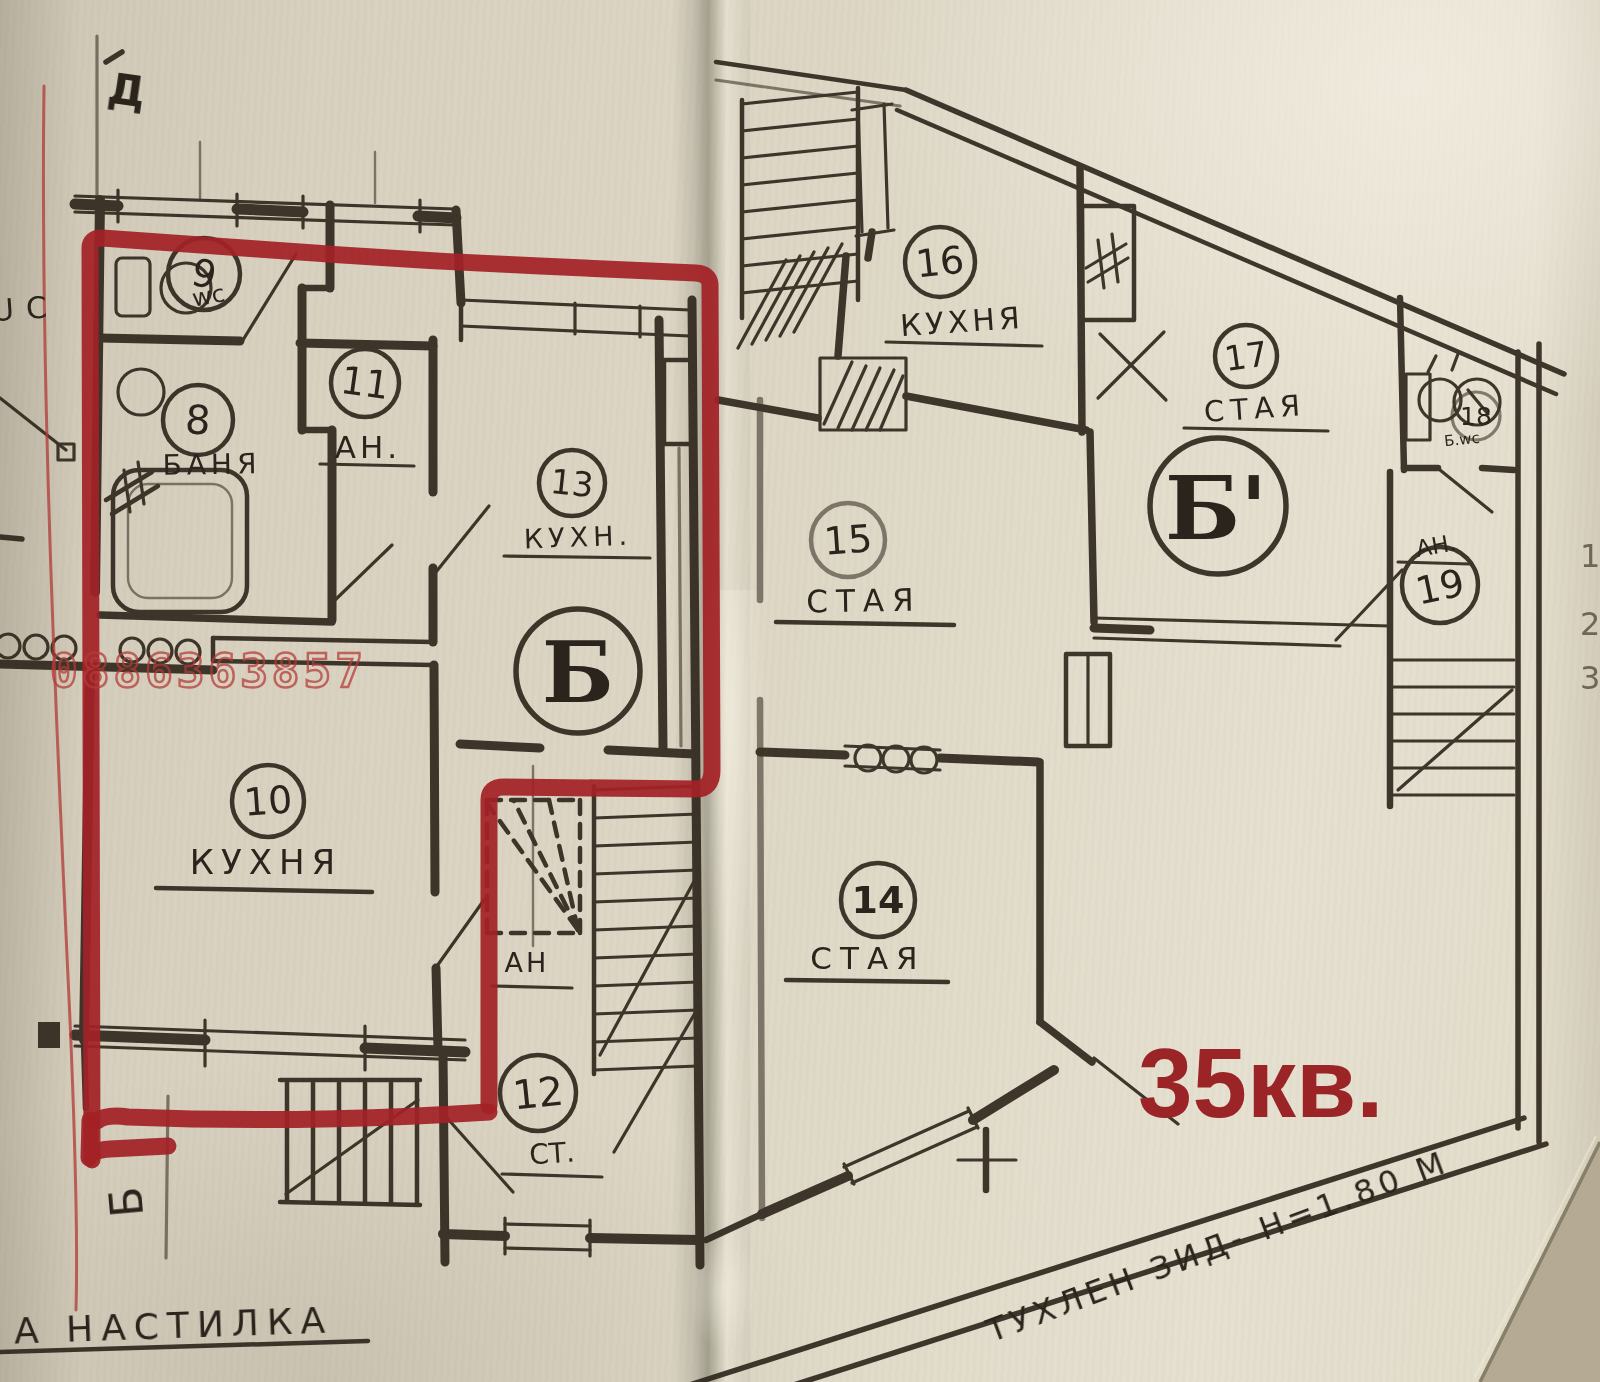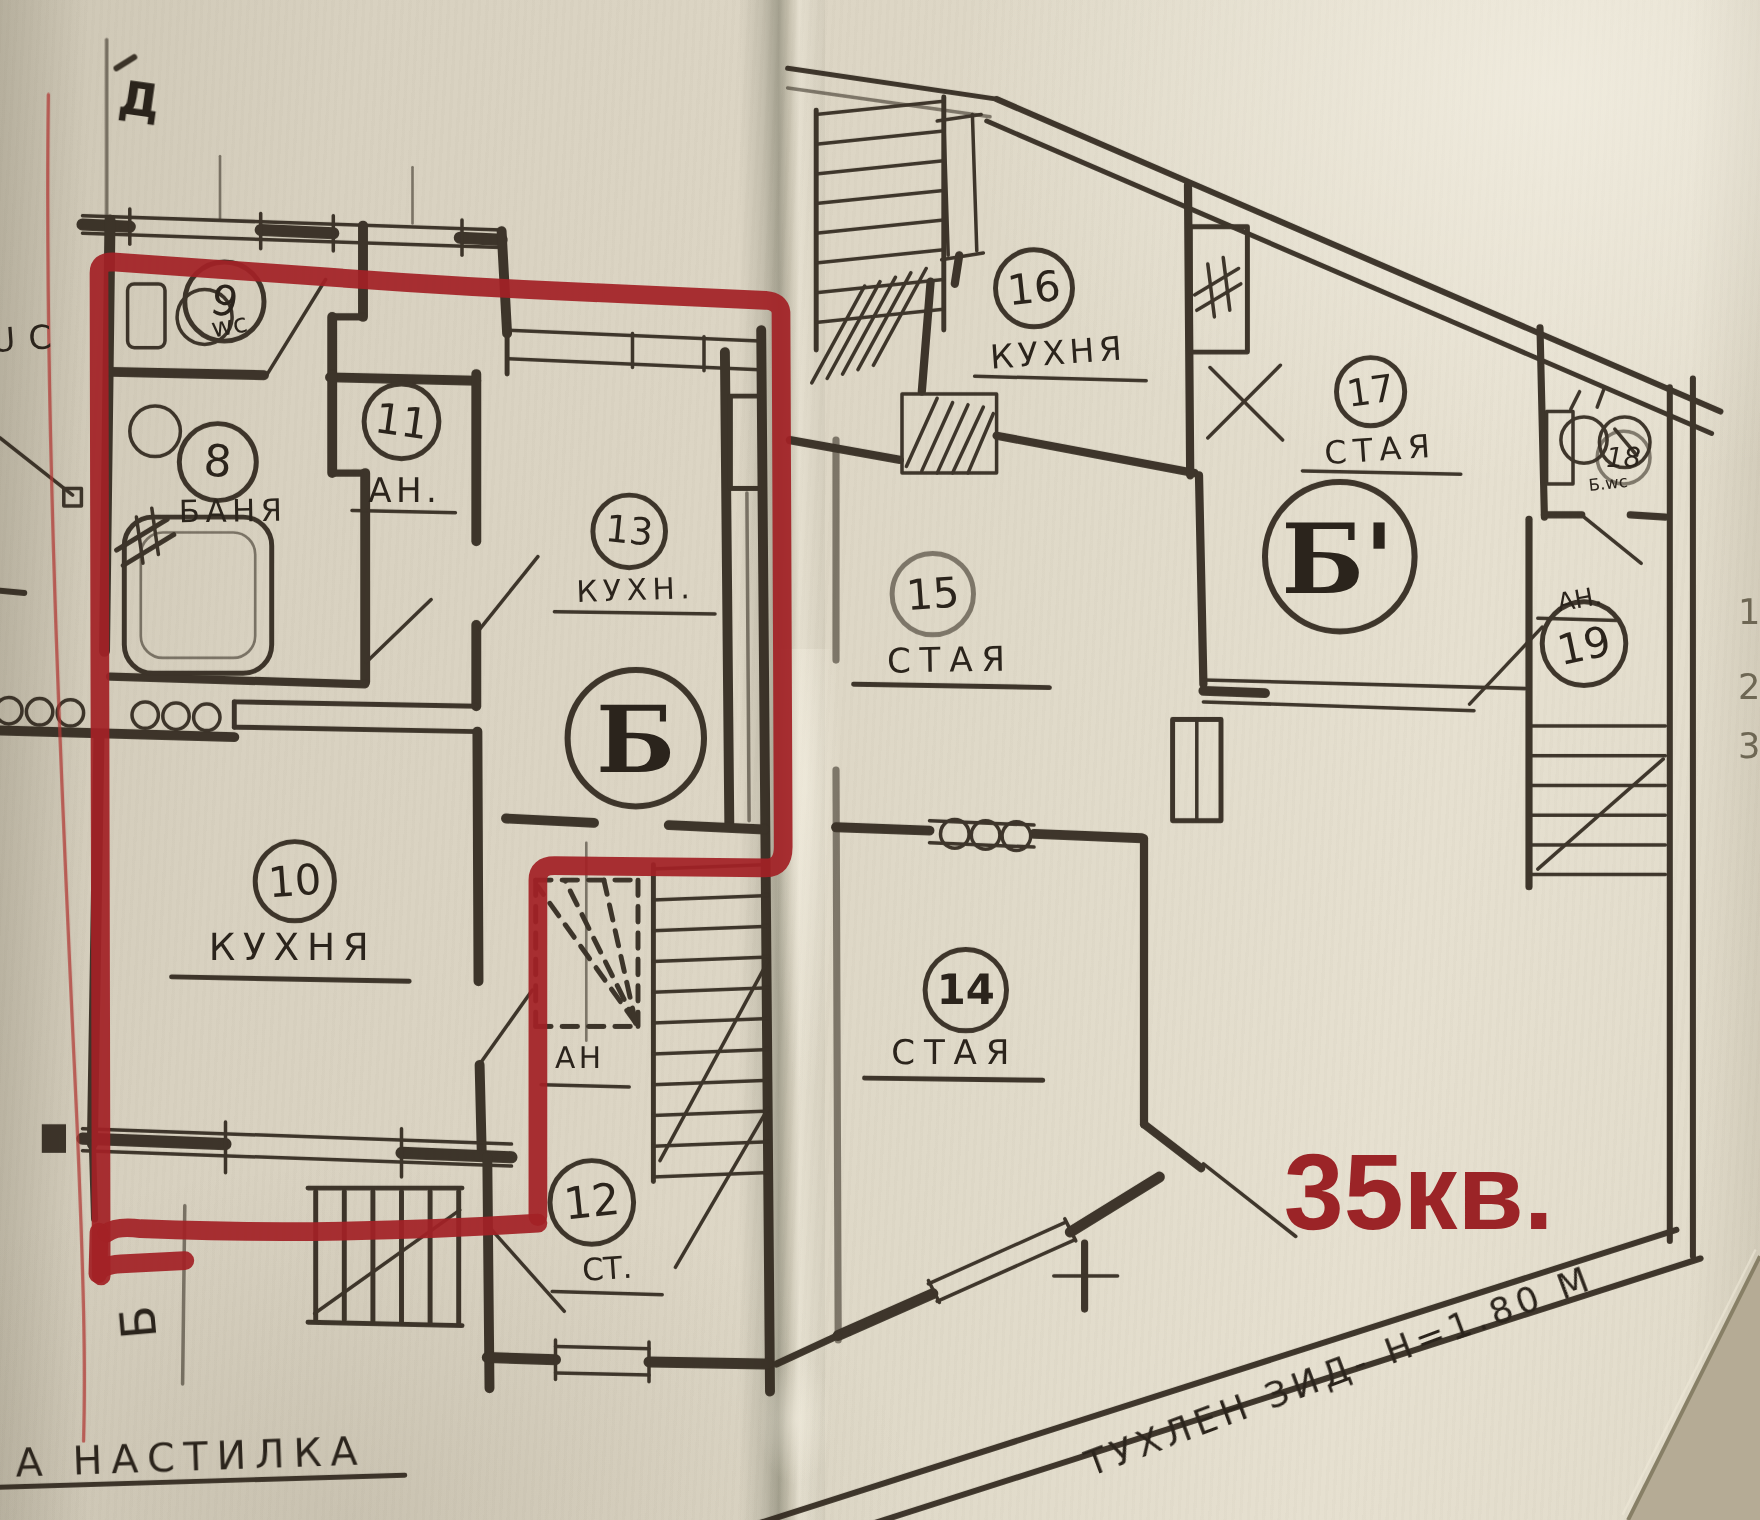--- a/index.html
+++ b/index.html
@@ -338,28 +338,29 @@
 
   <div class="t c" style="left:940px;top:262px;font-size:38px;transform:translate(-50%,-50%) rotate(-6deg);">16</div>
   <div class="t c" style="left:962px;top:322px;font-size:30px;letter-spacing:4px;transform:translate(-50%,-50%) rotate(-4deg);">КУХНЯ</div>
   <div class="t c" style="left:1246px;top:356px;font-size:34px;transform:translate(-50%,-50%) rotate(-8deg);">17</div>
   <div class="t c" style="left:1255px;top:409px;font-size:29px;letter-spacing:6px;transform:translate(-50%,-50%) rotate(-4deg);">СТАЯ</div>
   <div class="t c" style="left:1216px;top:508px;font-size:88px;font-weight:700;font-family:'DejaVu Serif',serif;transform:translate(-50%,-50%);">Б'</div>
   <div class="t c" style="left:848px;top:540px;font-size:38px;transform:translate(-50%,-50%) rotate(-4deg);">15</div>
   <div class="t c" style="left:864px;top:601px;font-size:31px;letter-spacing:8px;transform:translate(-50%,-50%) rotate(-1deg);">СТАЯ</div>
   <div class="t c" style="left:878px;top:900px;font-size:38px;transform:translate(-50%,-50%);font-weight:bold;">14</div>
   <div class="t c" style="left:868px;top:958px;font-size:31px;letter-spacing:8px;transform:translate(-50%,-50%);">СТАЯ</div>
-  <div class="t c" style="left:1476px;top:416px;font-size:25px;transform:translate(-50%,-50%);font-style:italic;">18</div>
+  <div class="t c" style="left:1476px;top:416px;font-size:25px;transform:translate(-50%,-50%);">18</div>
   <div class="t c" style="left:1462px;top:440px;font-size:15px;transform:translate(-50%,-50%) rotate(-6deg);">Б.wc</div>
   <div class="t c" style="left:1436px;top:546px;font-size:23px;transform:translate(-50%,-50%) rotate(-10deg);">АН.</div>
   <div class="t c" style="left:1440px;top:587px;font-size:38px;transform:translate(-50%,-50%) rotate(-12deg);">19</div>
 
   <div class="t c" style="left:127px;top:1202px;font-size:44px;transform:translate(-50%,-50%) rotate(-95deg);">Б</div>
 
   <div class="t faint" style="left:1580px;top:540px;font-size:32px;">1</div>
   <div class="t faint" style="left:1580px;top:608px;font-size:32px;">2</div>
   <div class="t faint" style="left:1580px;top:662px;font-size:32px;">3</div>
 
   <div class="t" style="left:14px;top:1308px;font-size:36px;letter-spacing:8px;transform:rotate(-2deg);">А НАСТИЛКА</div>
   <div class="t" style="left:988px;top:1316px;font-size:32px;letter-spacing:5px;transform-origin:left center;transform:rotate(-20.5deg);">ТУХЛЕН ЗИД- Н=1.80 М</div>
 
-  <div class="t redtxt" style="left:1138px;top:1034px;font-size:98px;letter-spacing:0;margin-left:29px;">35кв.</div>
+  <div class="t phone" style="left:50px;top:648px;font-size:46px;letter-spacing:4px;">0886363857</div>
+  <div class="t redtxt" style="left:1138px;top:1034px;font-size:98px;letter-spacing:0;">35кв.</div>
 </div>
 
 </body></html>

